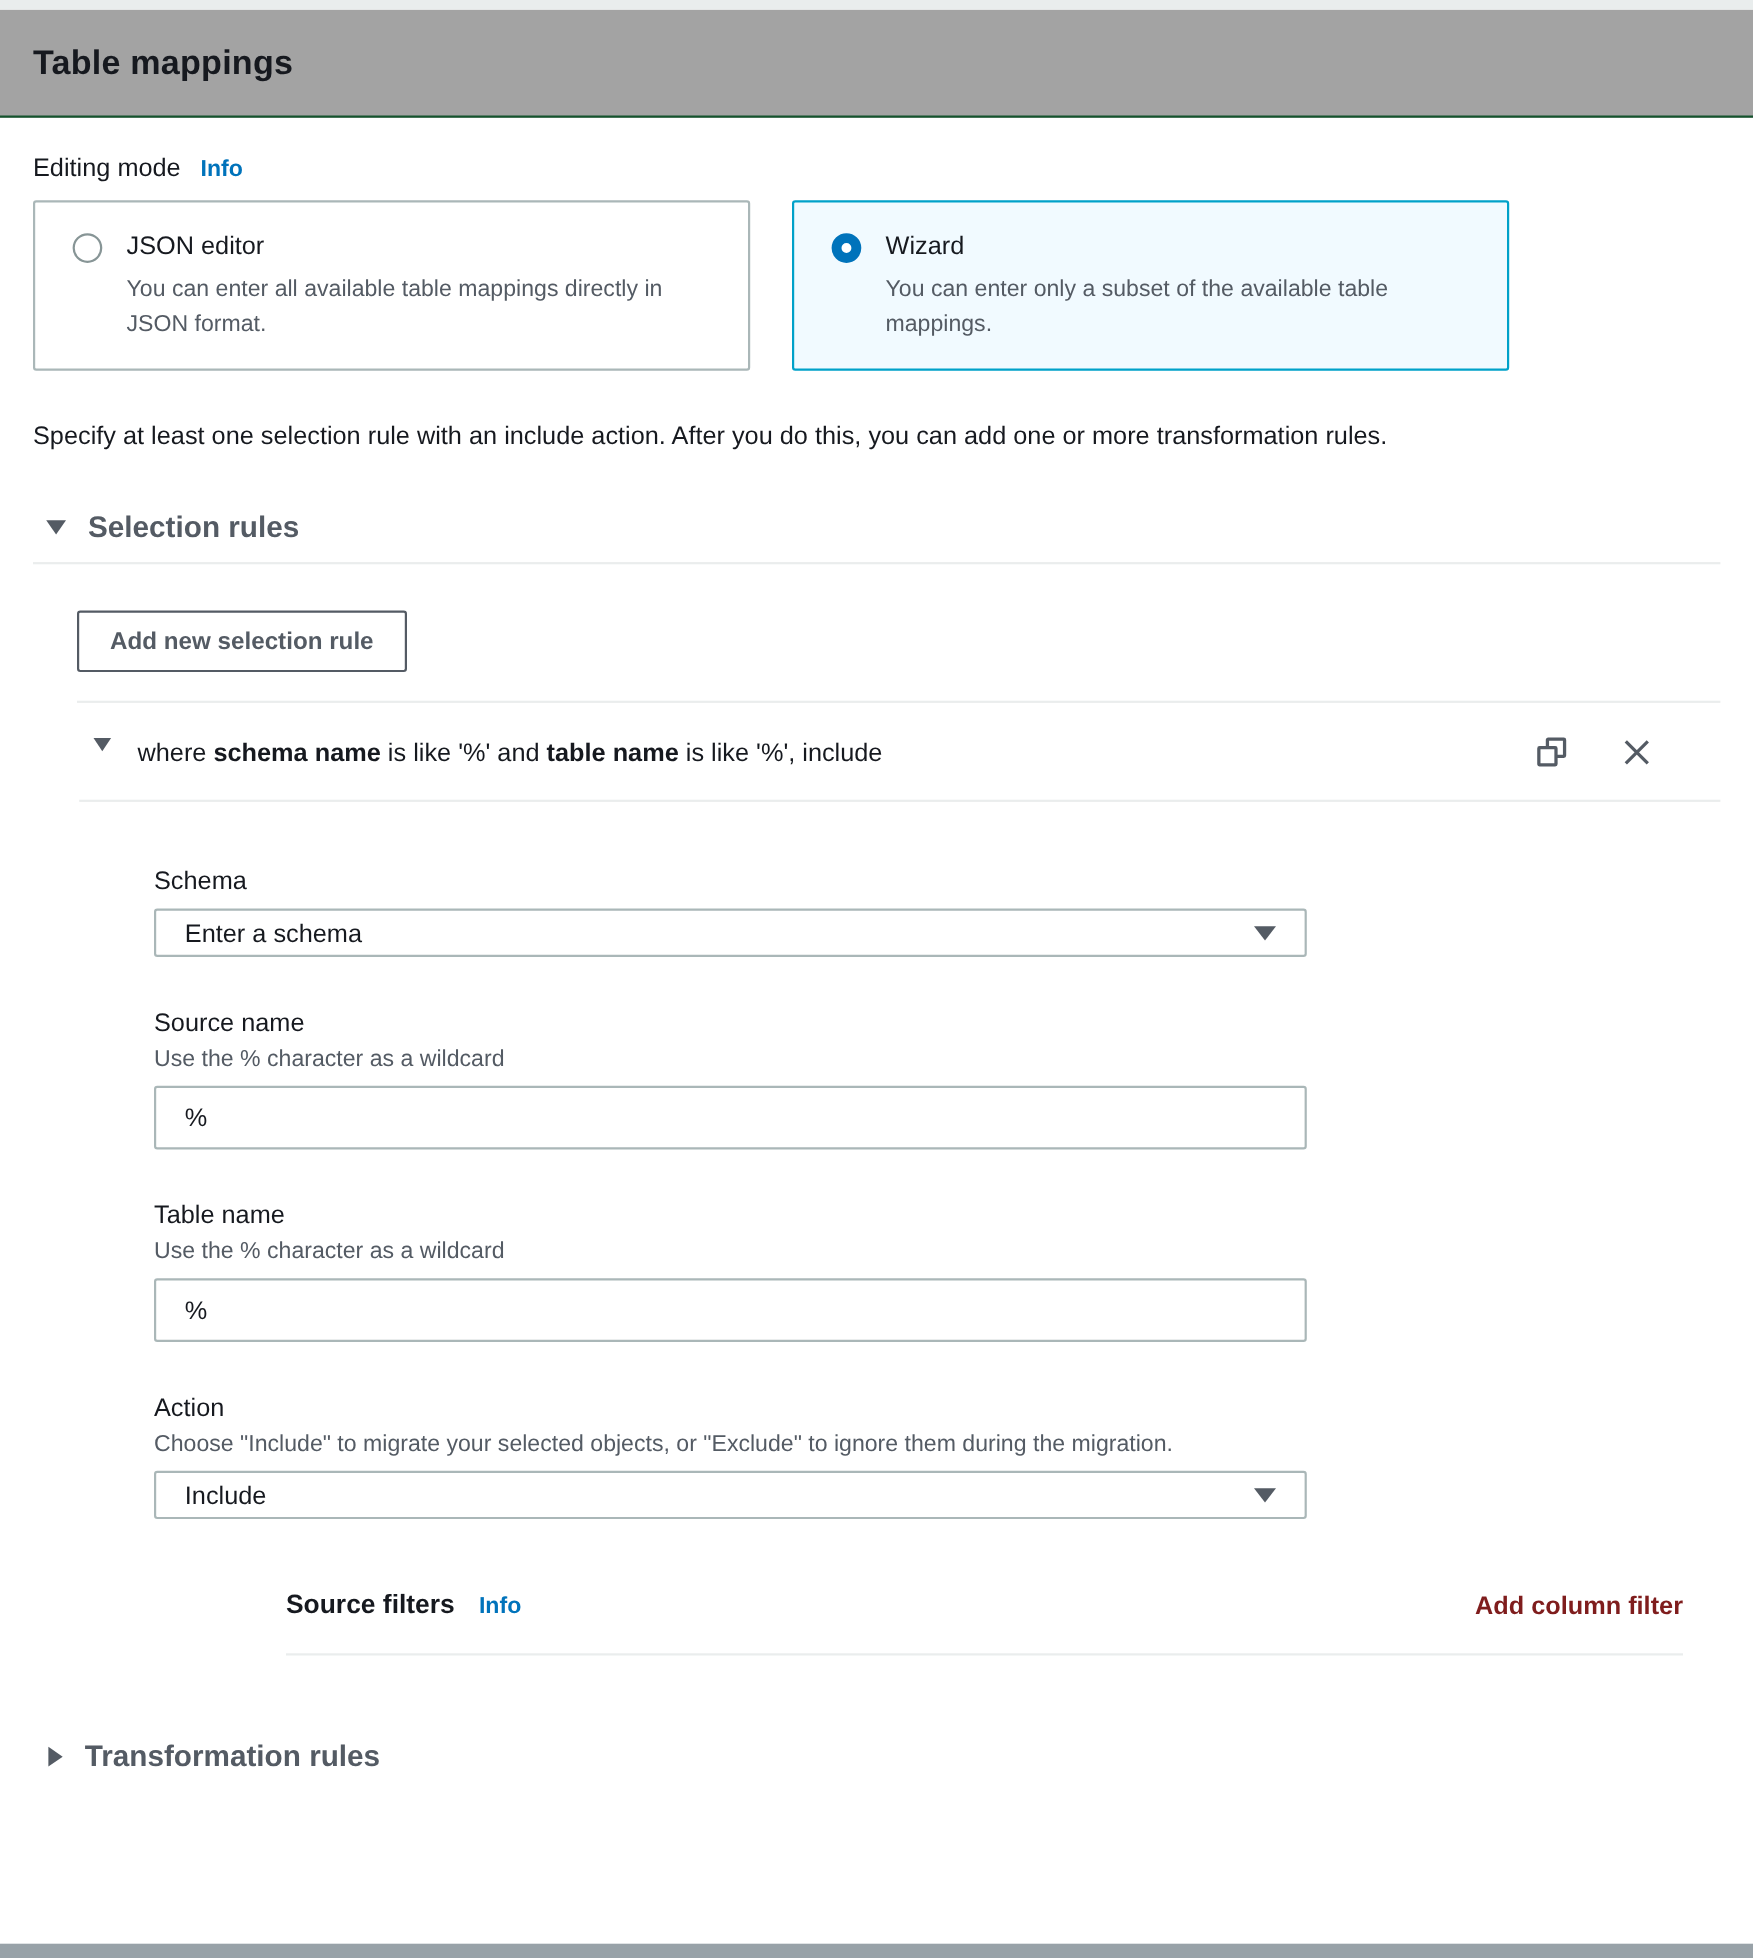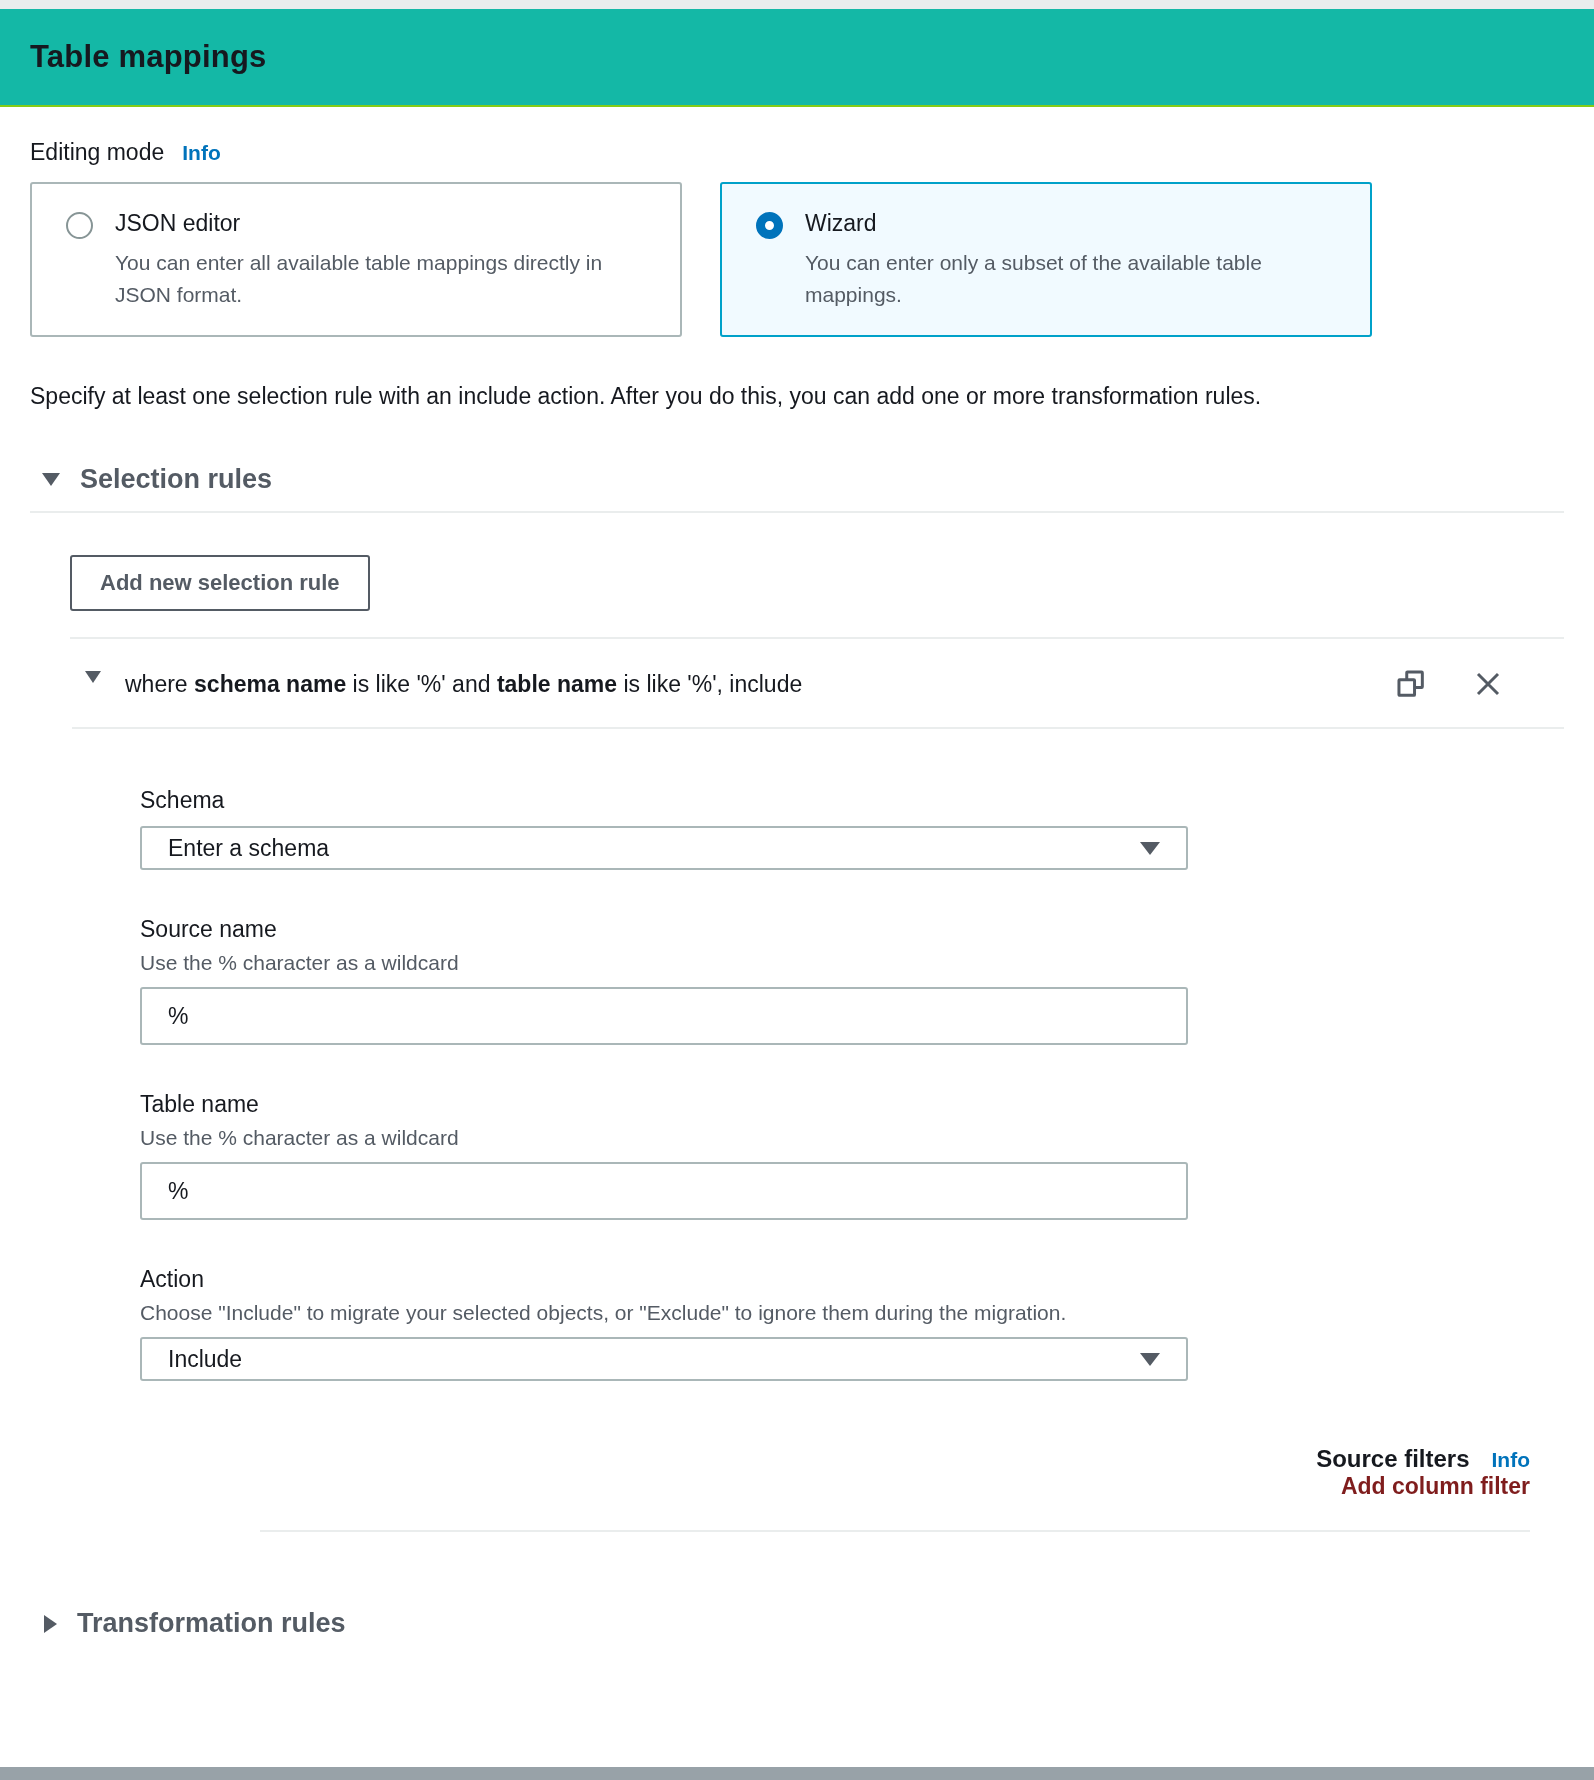--- a/index.html
+++ b/index.html
@@ -14,22 +14,22 @@
     height: 1780px;
     background: #ffffff;
     overflow: hidden;
   }
   .top-strip {
     height: 9px;
     background: #e9eded;
     width: 100%;
   }
   .panel-header {
-    background: #14b8a6;
-    border-bottom: 2px solid #84cc16;
+    background: #a3a3a3;
+    border-bottom: 2px solid #14532d;
     padding: 30px 30px 30px 30px;
   }
   .panel-title {
     font-size: 31px;
     font-weight: 700;
     color: #16191f;
     letter-spacing: 0.2px;
   }
   .content { padding: 0 30px; }
 
@@ -216,23 +216,22 @@
     padding: 0 26px;
     display: block;
   }
 
   
   .source-filters-row {
     margin-top: 64px;
     margin-left: 230px;
     margin-right: 34px;
     display: flex;
-    align-items: flex-end;
+    align-items: center;
     justify-content: space-between;
-    flex-direction: column;
   }
   .source-filters-left { display: flex; align-items: baseline; gap: 22px; }
   .source-filters-title { font-size: 24px; font-weight: 700; color: #16191f; }
   .add-column-filter {
     font-size: 23px;
     font-weight: 700;
     color: #7f1d1d;
     background: none;
     border: none;
     font-family: inherit;

